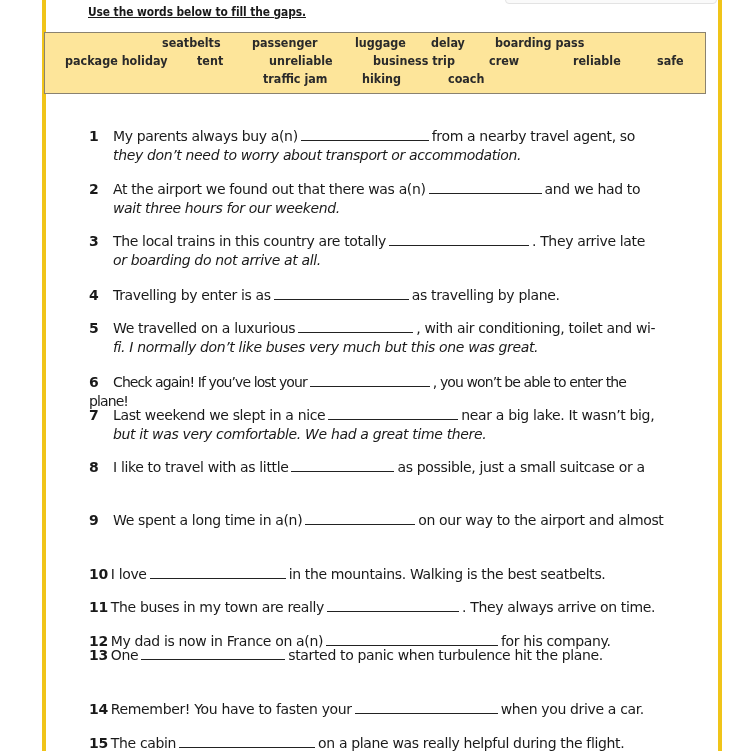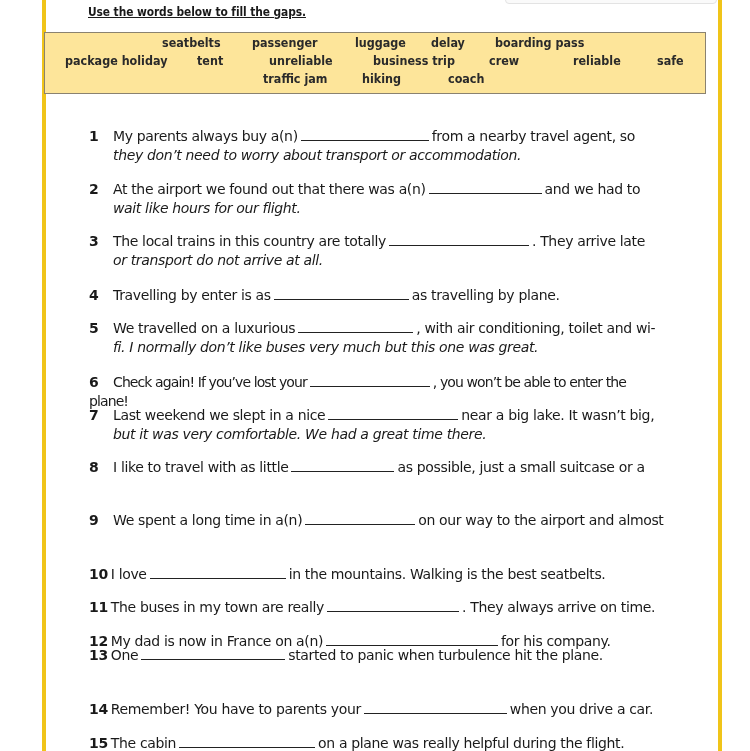--- a/index.html
+++ b/index.html
@@ -67,26 +67,26 @@
   <span class="word" style="left:403px;top:38px">coach</span>
 </div>
 
 <div class="q" style="top:126px">
   <span class="num">1</span><span>My parents always buy a(n)</span><span class="blank" style="width:128px"></span><span>from a nearby travel agent, so</span>
   <span class="line2">they don’t need to worry about transport or accommodation.</span>
 </div>
 
 <div class="q" style="top:179px">
   <span class="num">2</span><span>At the airport we found out that there was a(n)</span><span class="blank" style="width:113px"></span><span>and we had to</span>
-  <span class="line2">wait like hours for our flight.</span>
+  <span class="line2">wait three hours for our weekend.</span>
 </div>
 
 <div class="q" style="top:231px">
   <span class="num">3</span><span>The local trains in this country are totally</span><span class="blank" style="width:140px"></span><span>. They arrive late</span>
-  <span class="line2">or transport do not arrive at all.</span>
+  <span class="line2">or boarding do not arrive at all.</span>
 </div>
 
 <div class="q" style="top:285px">
   <span class="num">4</span><span>Travelling by enter is as</span><span class="blank" style="width:135px"></span><span>as travelling by plane.</span>
 </div>
 
 <div class="q" style="top:318px">
   <span class="num">5</span><span>We travelled on a luxurious</span><span class="blank" style="width:115px"></span><span>, with air conditioning, toilet and wi-</span>
   <span class="line2">fi. I normally don’t like buses very much but this one was great.</span>
 </div>
@@ -118,18 +118,18 @@
 
 <div class="q" style="top:631px">
   <span class="num wide">12</span><span>My dad is now in France on a(n)</span><span class="blank" style="width:172px"></span><span>for his company.</span>
 </div>
 
 <div class="q" style="top:645px">
   <span class="num wide">13</span><span>One</span><span class="blank" style="width:144px"></span><span>started to panic when turbulence hit the plane.</span>
 </div>
 
 <div class="q" style="top:699px">
-  <span class="num wide">14</span><span>Remember! You have to parents your</span><span class="blank" style="width:143px"></span><span>when you drive a car.</span>
+  <span class="num wide">14</span><span>Remember! You have to fasten your</span><span class="blank" style="width:143px"></span><span>when you drive a car.</span>
 </div>
 
 <div class="q" style="top:733px">
   <span class="num wide">15</span><span>The cabin</span><span class="blank" style="width:136px"></span><span>on a plane was really helpful during the flight.</span>
 </div>
 
 </body></html>

